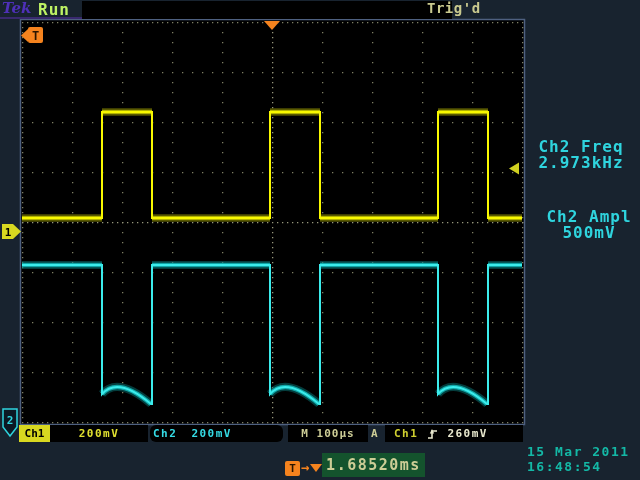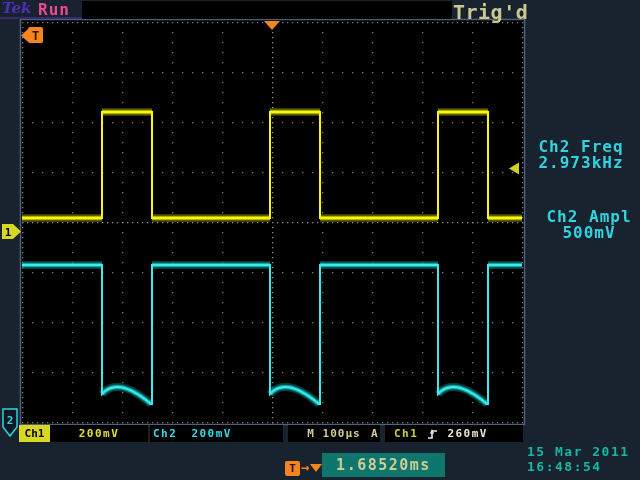--- a/index.html
+++ b/index.html
@@ -9,46 +9,46 @@
     font-family:"DejaVu Sans Mono", monospace;
   }
   .abs{position:absolute;}
   .logo{
     left:2px;top:-1px;font-family:"DejaVu Serif", serif;
     font-size:15px;font-weight:bold;font-style:italic;color:#4e30b8;
     letter-spacing:0px;
   }
   .logo-underline{left:0;top:17px;width:82px;height:2px;background:#39296f;}
   .hdr-black{left:82px;top:1px;width:370px;height:18px;background:#000;}
-  .run{left:38px;top:0px;font-size:16px;font-weight:bold;color:#ec4899;letter-spacing:1px;}
-  .trigd{left:453px;top:0px;font-size:20px;font-weight:bold;color:#c9c98e;letter-spacing:0.5px;}
+  .run{left:38px;top:0px;font-size:16px;font-weight:bold;color:#bef264;letter-spacing:1px;}
+  .trigd{left:427px;top:0px;font-size:14px;font-weight:bold;color:#c9c98e;letter-spacing:0.5px;}
 
   .readout{left:524px;width:114px;text-align:center;font-size:16px;font-weight:bold;
     line-height:16px;letter-spacing:1px;}
   .cyan{color:#2fd4de;}
   .yellow{color:#d8d83a;}
   .ro1{top:139px;} .ro2{top:209px;margin-left:8px;} .ro3{top:281px;}
 
   .sbar{top:425px;height:17px;line-height:17px;font-size:11px;font-weight:bold;letter-spacing:1.5px;}
   .ch1badge{left:19px;width:31px;background:#d8d820;color:#000;text-align:center;letter-spacing:0;}
   .ch1scale{left:50px;width:98px;background:#000;color:#e0e030;text-align:center;}
-  .ch2box{left:150px;width:133px;background:#000;color:#35dce6;padding-left:3px;box-sizing:border-box;}
+  .ch2box{left:150px;width:133px;background:#000;color:#35dce6;padding-left:3px;box-sizing:border-box;border-radius:6px;}
   .ch2box .val{margin-left:14px;}
-  .mbox{left:288px;width:92px;background:#000;color:#cdcd96;text-align:center;letter-spacing:1px;}
+  .mbox{left:288px;width:80px;background:#000;color:#cdcd96;text-align:center;letter-spacing:1px;}
   .albl{left:371px;color:#cdcd96;letter-spacing:0;}
   .trigbox{left:385px;width:138px;background:#000;color:#e9e9cf;display:flex;align-items:center;
     gap:9px;padding-left:9px;box-sizing:border-box;}
   .trigbox .src{color:#d0d030;}
 
   .fT{left:285px;top:461px;width:15px;height:15px;background:#f5831e;border-radius:2px;
     color:#2a1500;font-size:11px;font-weight:bold;text-align:center;line-height:15px;}
   .fArr{left:301px;top:459px;color:#f5831e;font-size:14px;font-weight:bold;}
   .fTri{left:310px;top:464px;width:0;height:0;border-left:6px solid transparent;
     border-right:6px solid transparent;border-top:8px solid #f5831e;}
-  .fBox{left:322px;top:453px;width:123px;height:24px;background:#0f766e;color:#cdcd96;
+  .fBox{left:322px;top:453px;width:103px;height:24px;background:#14532d;color:#cdcd96;
     font-size:15px;font-weight:bold;text-align:center;line-height:24px;letter-spacing:1.5px;}
   .dateblk{left:527px;top:444px;color:#14b8a6;font-size:13px;font-weight:bold;
     line-height:15px;letter-spacing:1.5px;}
   svg text{font-family:"DejaVu Sans Mono", monospace;font-weight:bold;}
 </style>
 </head>
 <body>
 
 <svg class="abs" style="left:0;top:0;" width="640" height="480">
 

